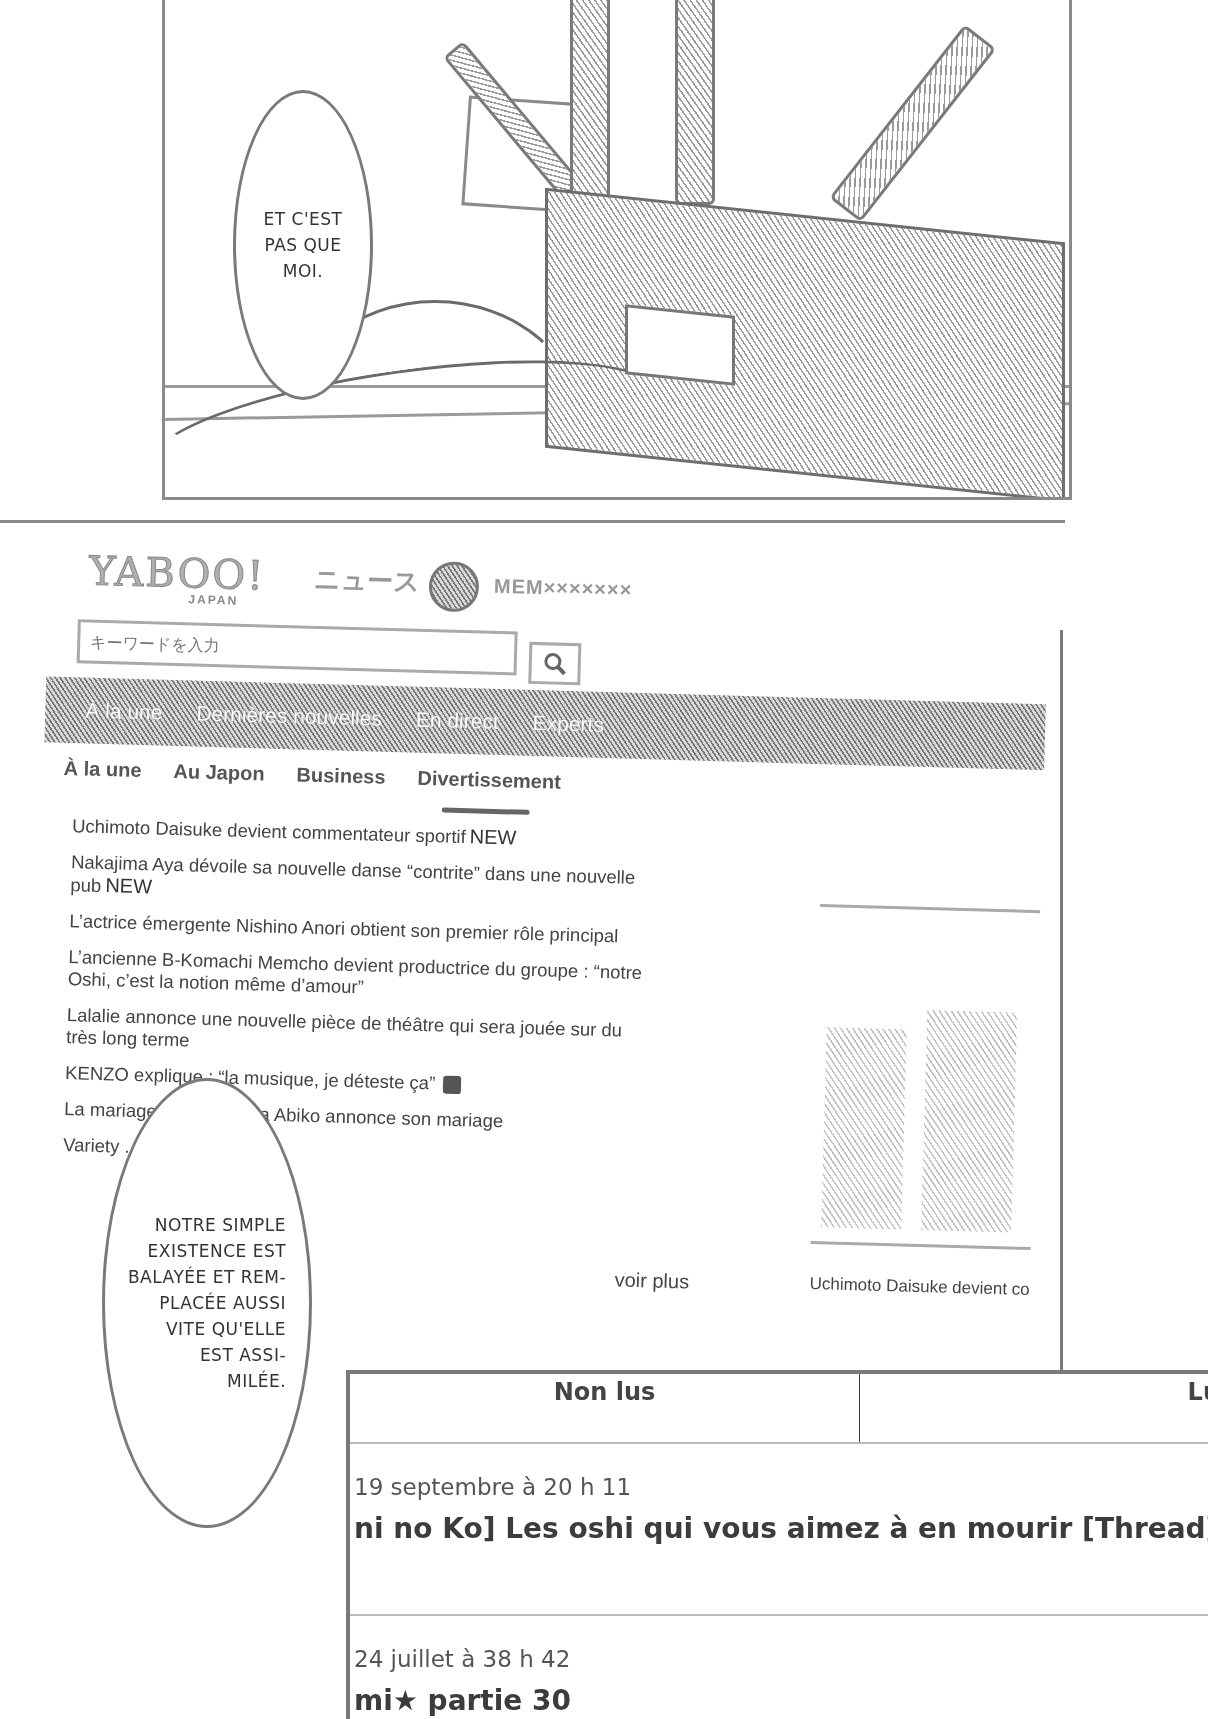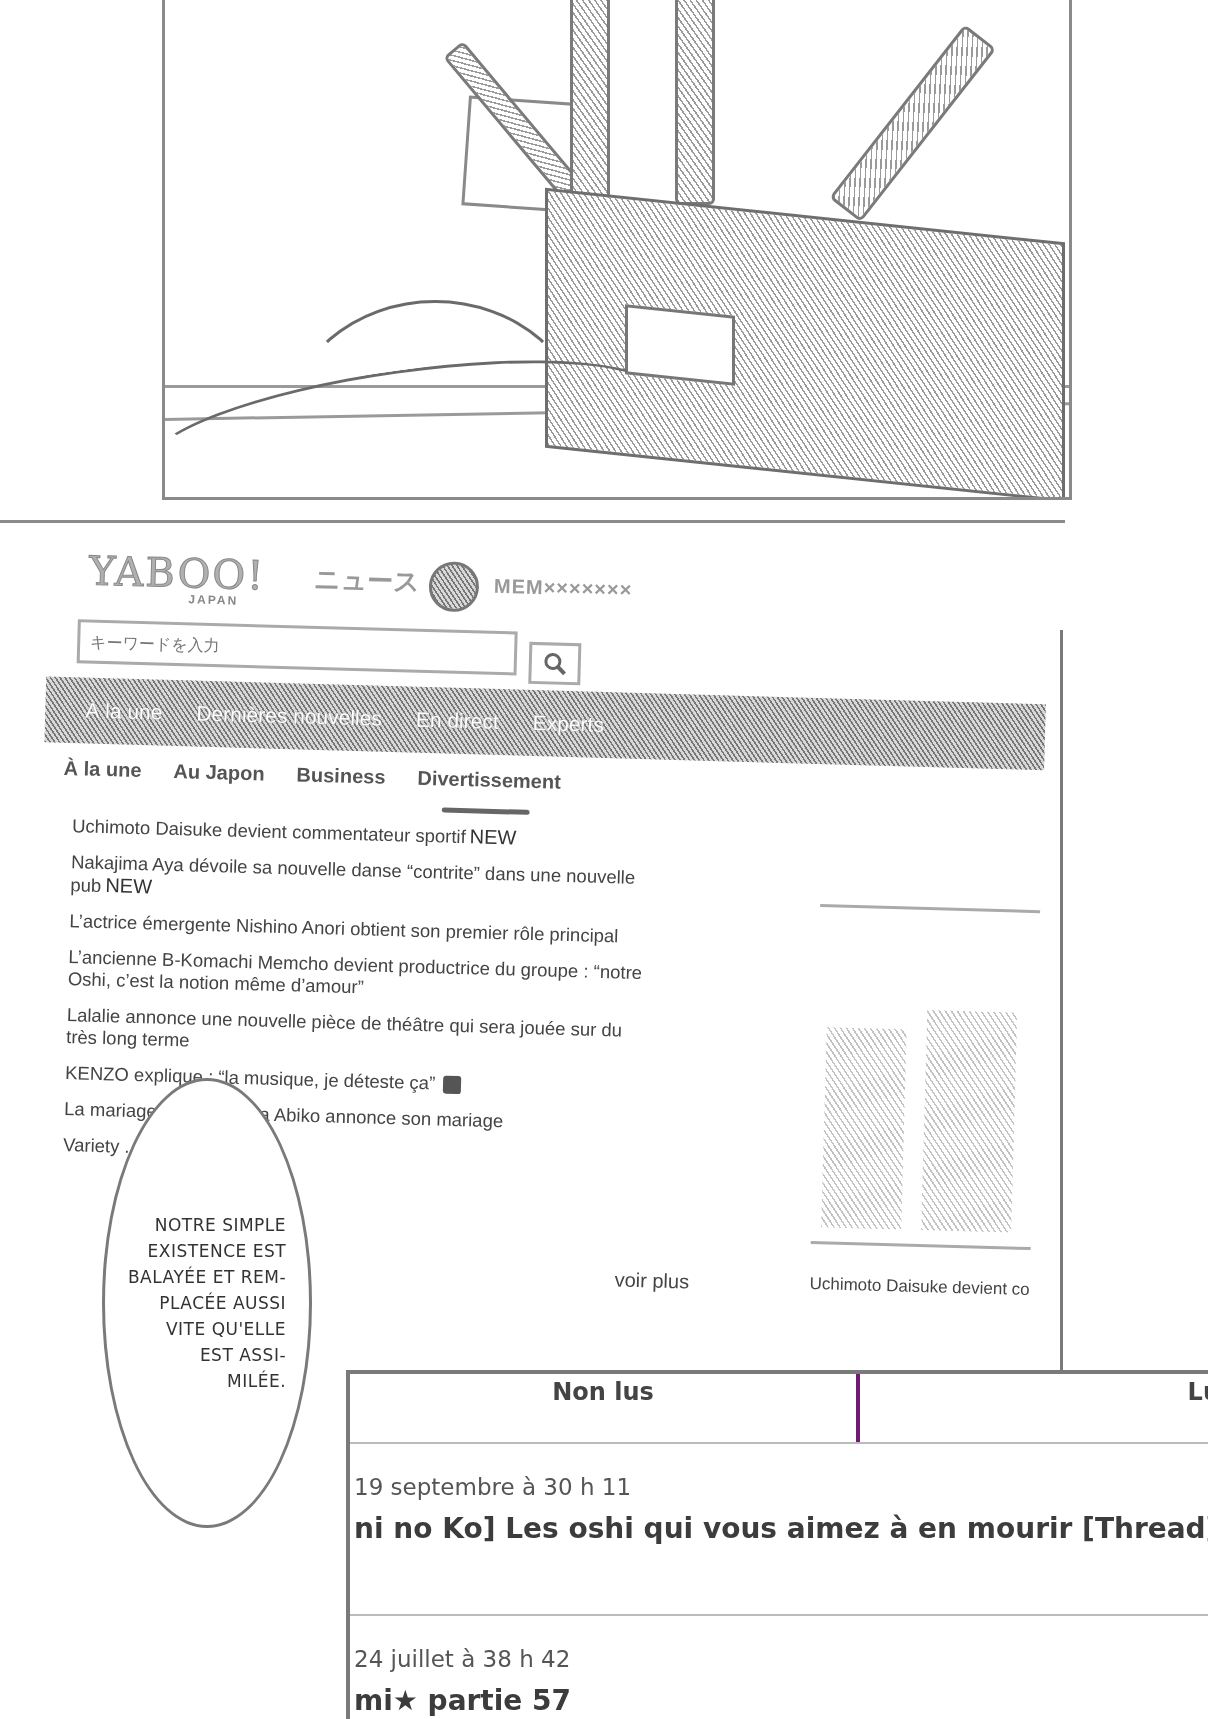--- a/index.html
+++ b/index.html
@@ -117,21 +117,21 @@
   
   #panel-forum {
     position: absolute; left: 346px; top: 1370px; width: 880px; height: 360px;
     border-left: 4px solid #7a7a7a; border-top: 4px solid #7a7a7a; background: #fff;
   }
   .forum-tabs { display: flex; height: 70px; border-bottom: 2px solid #bbb; }
   .forum-tab {
     flex: 0 0 auto; font-size: 24px; font-weight: bold; color: #444; text-align: center;
     padding-top: 4px; cursor: pointer; font-family: "DejaVu Sans", sans-serif;
   }
-  .forum-tab.unread { width: 510px; border-right: 4px solid #701a75; }
+  .forum-tab.unread { width: 510px; border-right: 1px solid #701a75; }
   .forum-tab.read { width: 370px; text-align: right; padding-right: 10px; }
   .thread { height: 172px; border-bottom: 2px solid #bbb; padding: 0 0 0 4px; position: relative; }
   .thread-date { position: absolute; top: 30px; left: 4px; font-size: 23px; color: #555; font-family: "DejaVu Sans", sans-serif; }
   .thread-title { position: absolute; top: 68px; left: 4px; font-size: 28px; font-weight: bold; color: #3c3c3c; white-space: nowrap; font-family: "DejaVu Sans", sans-serif; }
   .thread:nth-child(3) { height: 150px; }
 </style>
 </head>
 <body>
 
 <div id="panel-router">
@@ -144,20 +144,25 @@
   <div class="antenna hatch" style="left:405px;top:-20px;height:230px;"></div>
   <div class="antenna hatch" style="left:510px;top:-20px;height:235px;"></div>
   <div class="antenna hatch" style="left:660px;top:0px;height:220px;transform:rotate(38deg);"></div>
 
   <div class="router-body hatch"></div>
   <div class="router-label"></div>
 
   <div class="cable" style="left:-20px;top:380px;width:520px;height:120px;transform:rotate(-8deg)"></div>
   <div class="cable" style="left:120px;top:310px;width:300px;height:260px;"></div>
 
+  <div class="bubble" style="left:68px;top:100px;width:140px;height:310px;">
+    <div class="bubble-text">Et c'est
+pas que
+moi.</div>
+  </div>
 </div>
 
 <div id="panel-news">
   <div class="news-inner">
     <div class="site-header">
       <span class="logo">YABOO!</span>
       <span class="logo-sub">JAPAN</span>
       <span class="logo-news">ニュース</span>
       <span class="avatar hatch-dark"></span>
       <span class="username">MEM×××××××</span>
@@ -218,20 +223,20 @@
   </div>
 </div>
 <div id="news-right-border"></div>
 
 <div id="panel-forum">
   <div class="forum-tabs">
     <div class="forum-tab unread">Non lus</div>
     <div class="forum-tab read">Lu</div>
   </div>
   <div class="thread">
-    <div class="thread-date">19 septembre à 30 h 11</div>
+    <div class="thread-date">19 septembre à 20 h 11</div>
     <div class="thread-title">ni no Ko] Les oshi qui vous aimez à en mourir [Thread]</div>
   </div>
   <div class="thread">
     <div class="thread-date">24 juillet à 38 h 42</div>
-    <div class="thread-title">mi★ partie 57</div>
+    <div class="thread-title">mi★ partie 30</div>
   </div>
 </div>
 
 </body></html>

